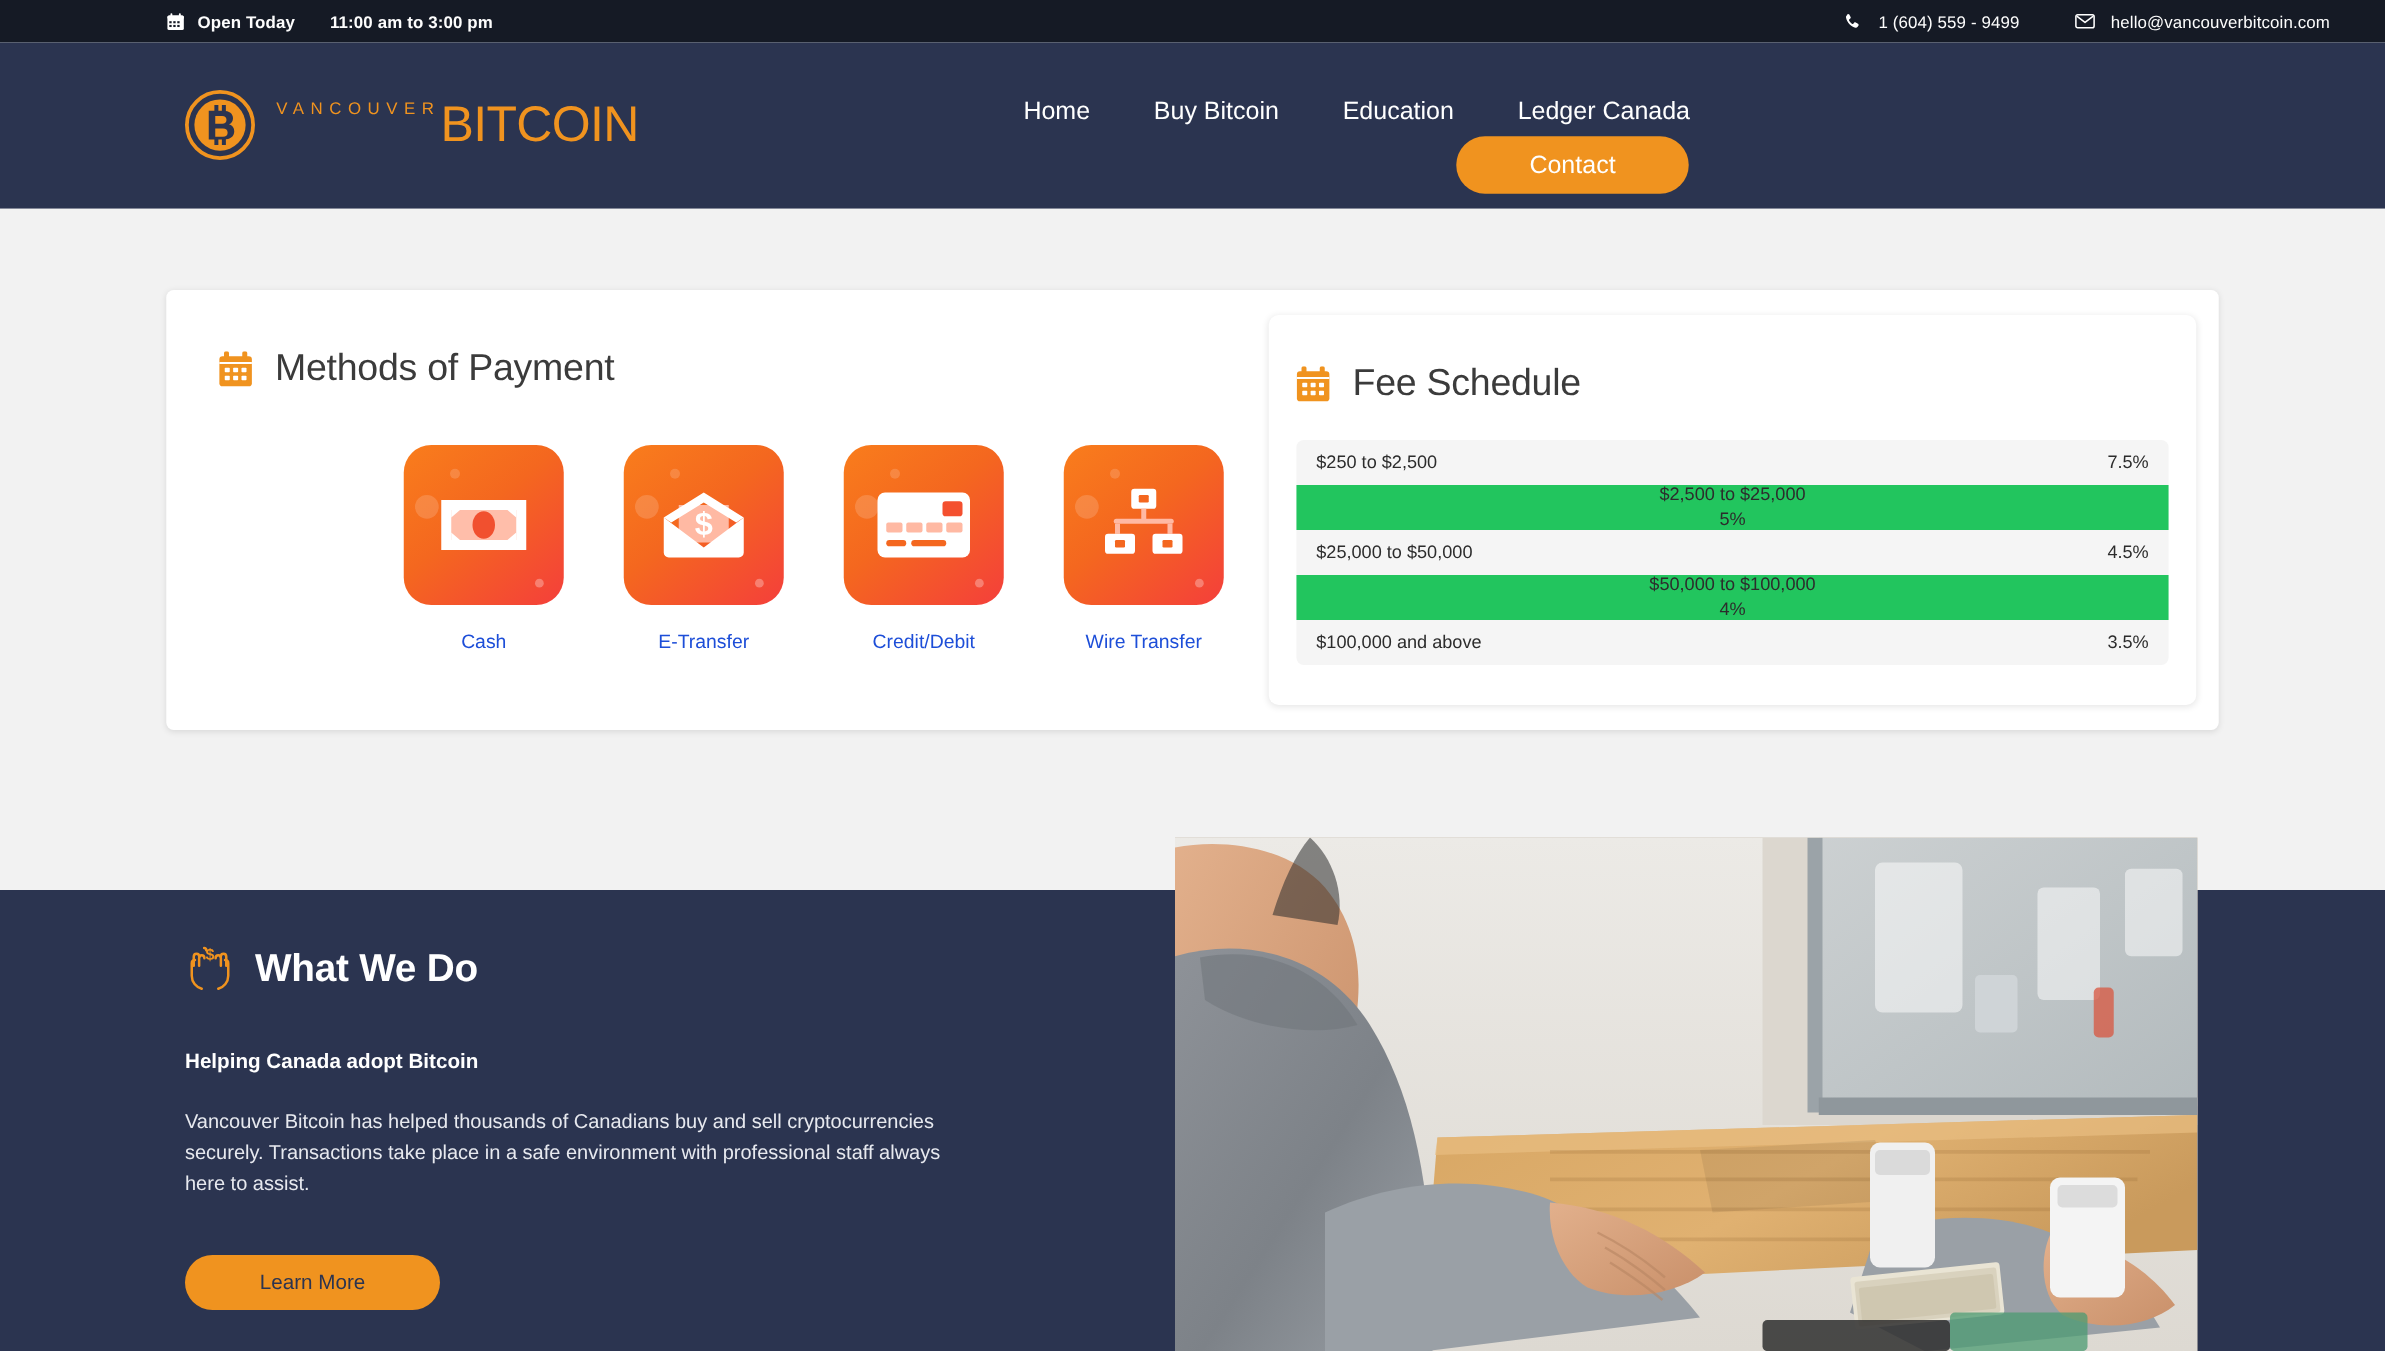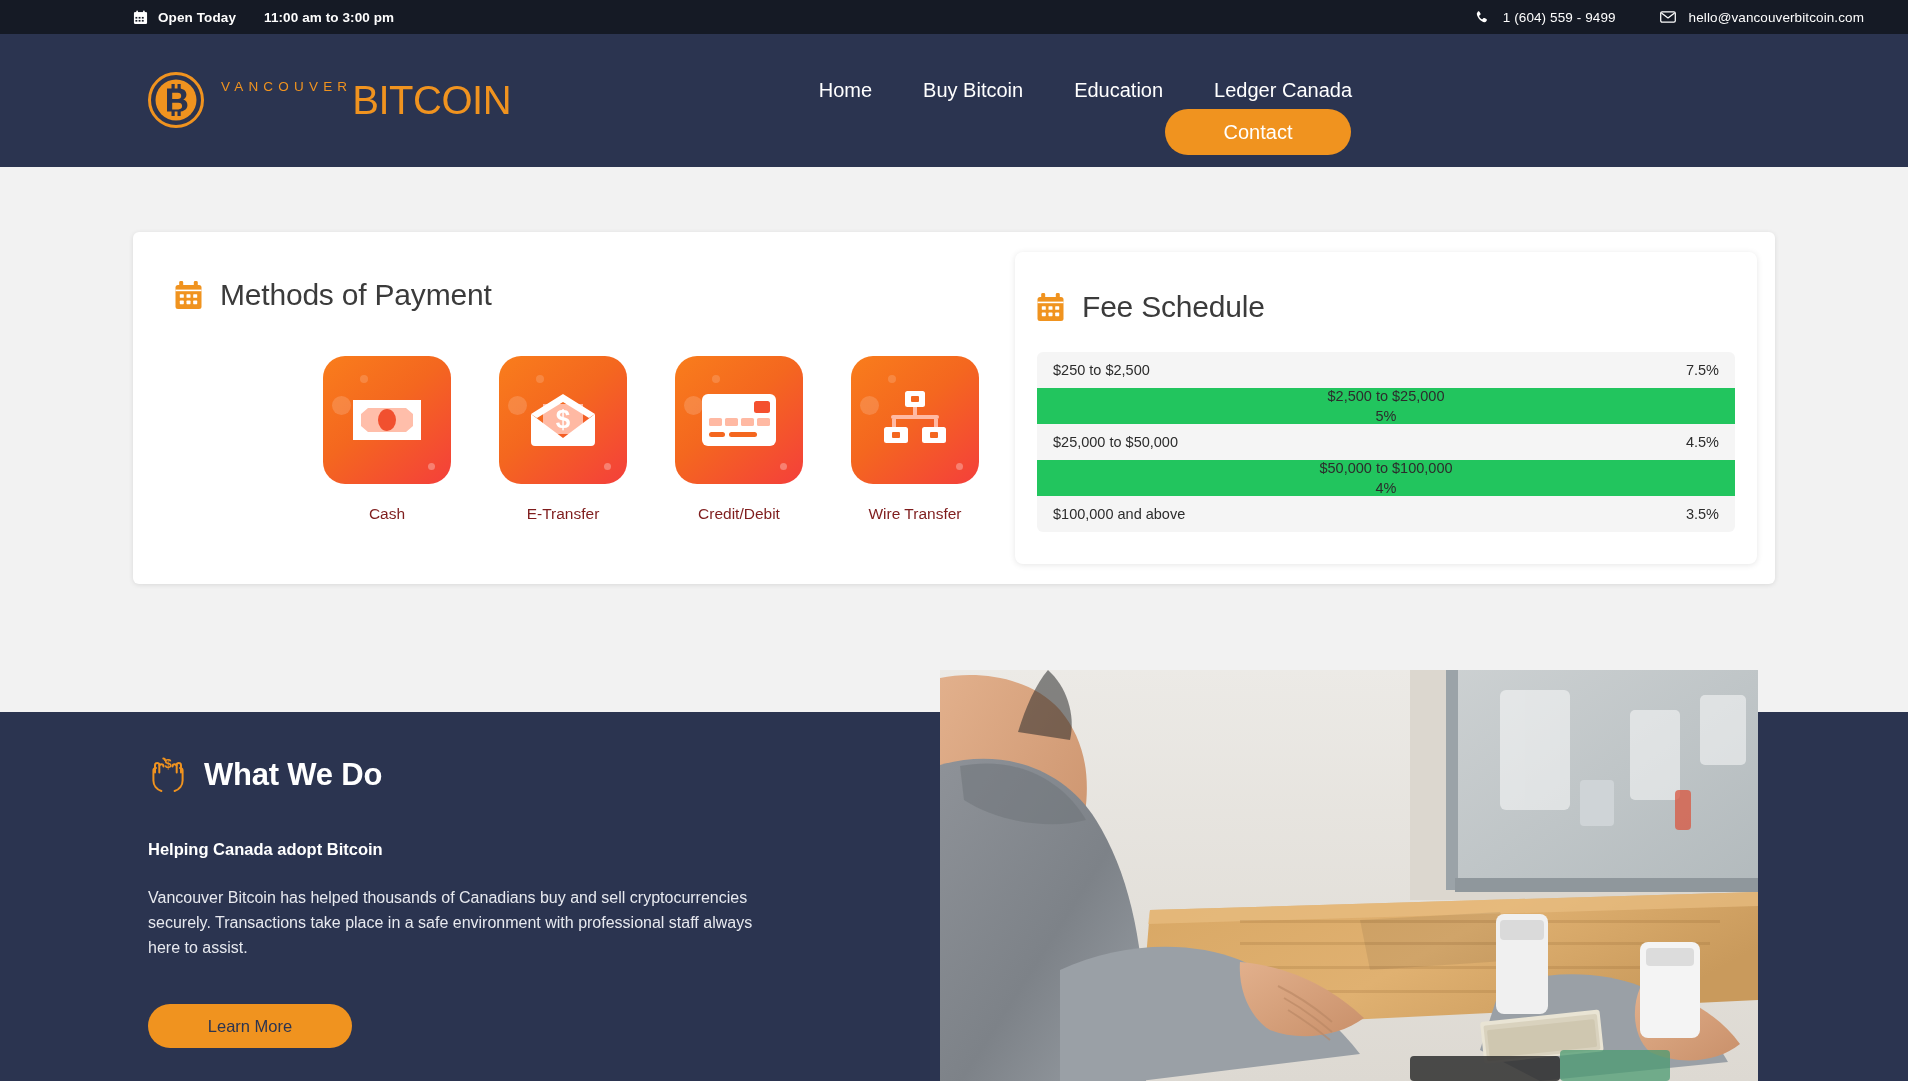--- a/index.html
+++ b/index.html
@@ -93,21 +93,21 @@
   .method-tile {
     width: 128px; height: 128px; border-radius: 22px; position: relative;
     background: linear-gradient(140deg, #f97d1c 0%, #f4671f 45%, #f43f3b 100%);
     overflow: hidden; display: flex; align-items: center; justify-content: center;
   }
   .bub { position: absolute; border-radius: 50%; background: rgba(255,255,255,0.16); }
   .bub.b1 { width: 19px; height: 19px; left: 9px; top: 40px; }
   .bub.b2 { width: 8px; height: 8px; left: 37px; top: 19px; }
   .bub.b3 { width: 7px; height: 7px; right: 16px; bottom: 14px; background: rgba(255,255,255,0.30); }
   .method-label {
-    margin-top: 21px; font-size: 15.5px; color: #7f1d1d; white-space: nowrap;
+    margin-top: 21px; font-size: 15.5px; color: #1d4ed8; white-space: nowrap;
   }
 
   .fee-card {
     position: relative; flex: 1; margin: 20px 18px 20px 0;
     background: #ffffff; border-radius: 8px;
     box-shadow: 0 1px 6px rgba(0,0,0,0.10);
     padding: 38px 22px 0 22px;
   }
   .fee-rows { margin-top: 28px; border-radius: 6px; overflow: hidden; }
   .fee-row {

